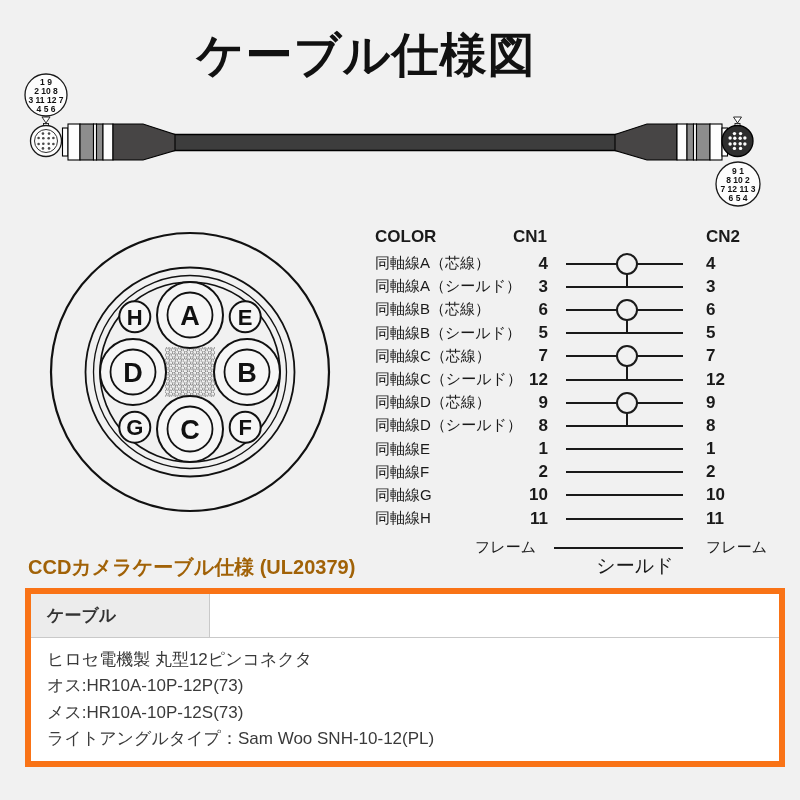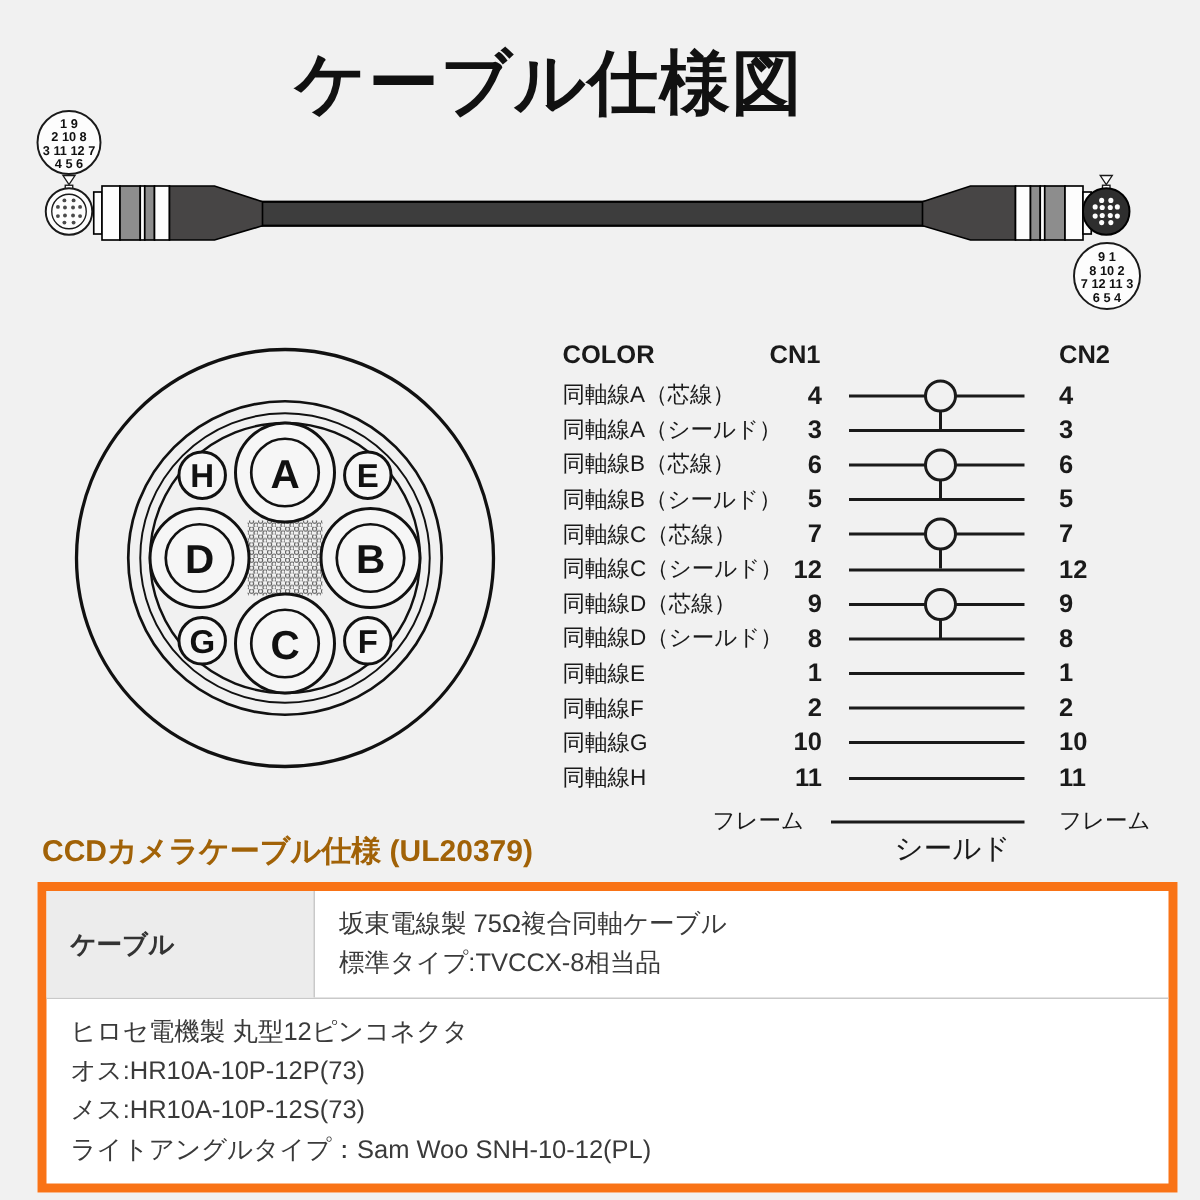--- a/index.html
+++ b/index.html
@@ -324,24 +324,20 @@
     <div class="col-cn2">フレーム</div>
     <div id="shield-label">シールド</div>
   </div>
 </div>
 
 <div id="spec-heading" class="abs">CCDカメラケーブル仕様 (UL20379)</div>
 
 <div id="spec-table" class="abs">
     <div class="spec-row">
     <div class="spec-label">ケーブル</div>
-    <div class="spec-value">
-        <div class="spec-line">坂東電線製 75Ω複合同軸ケーブル</div>
-        <div class="spec-line">標準タイプ:TVCCX-8相当品</div>
-      </div>
   </div>
     <div class="spec-row">
     <div class="spec-value">
         <div class="spec-line">ヒロセ電機製 丸型12ピンコネクタ</div>
         <div class="spec-line">オス:HR10A-10P-12P(73)</div>
         <div class="spec-line">メス:HR10A-10P-12S(73)</div>
         <div class="spec-line">ライトアングルタイプ：Sam Woo SNH-10-12(PL)</div>
       </div>
   </div>
   </div>

